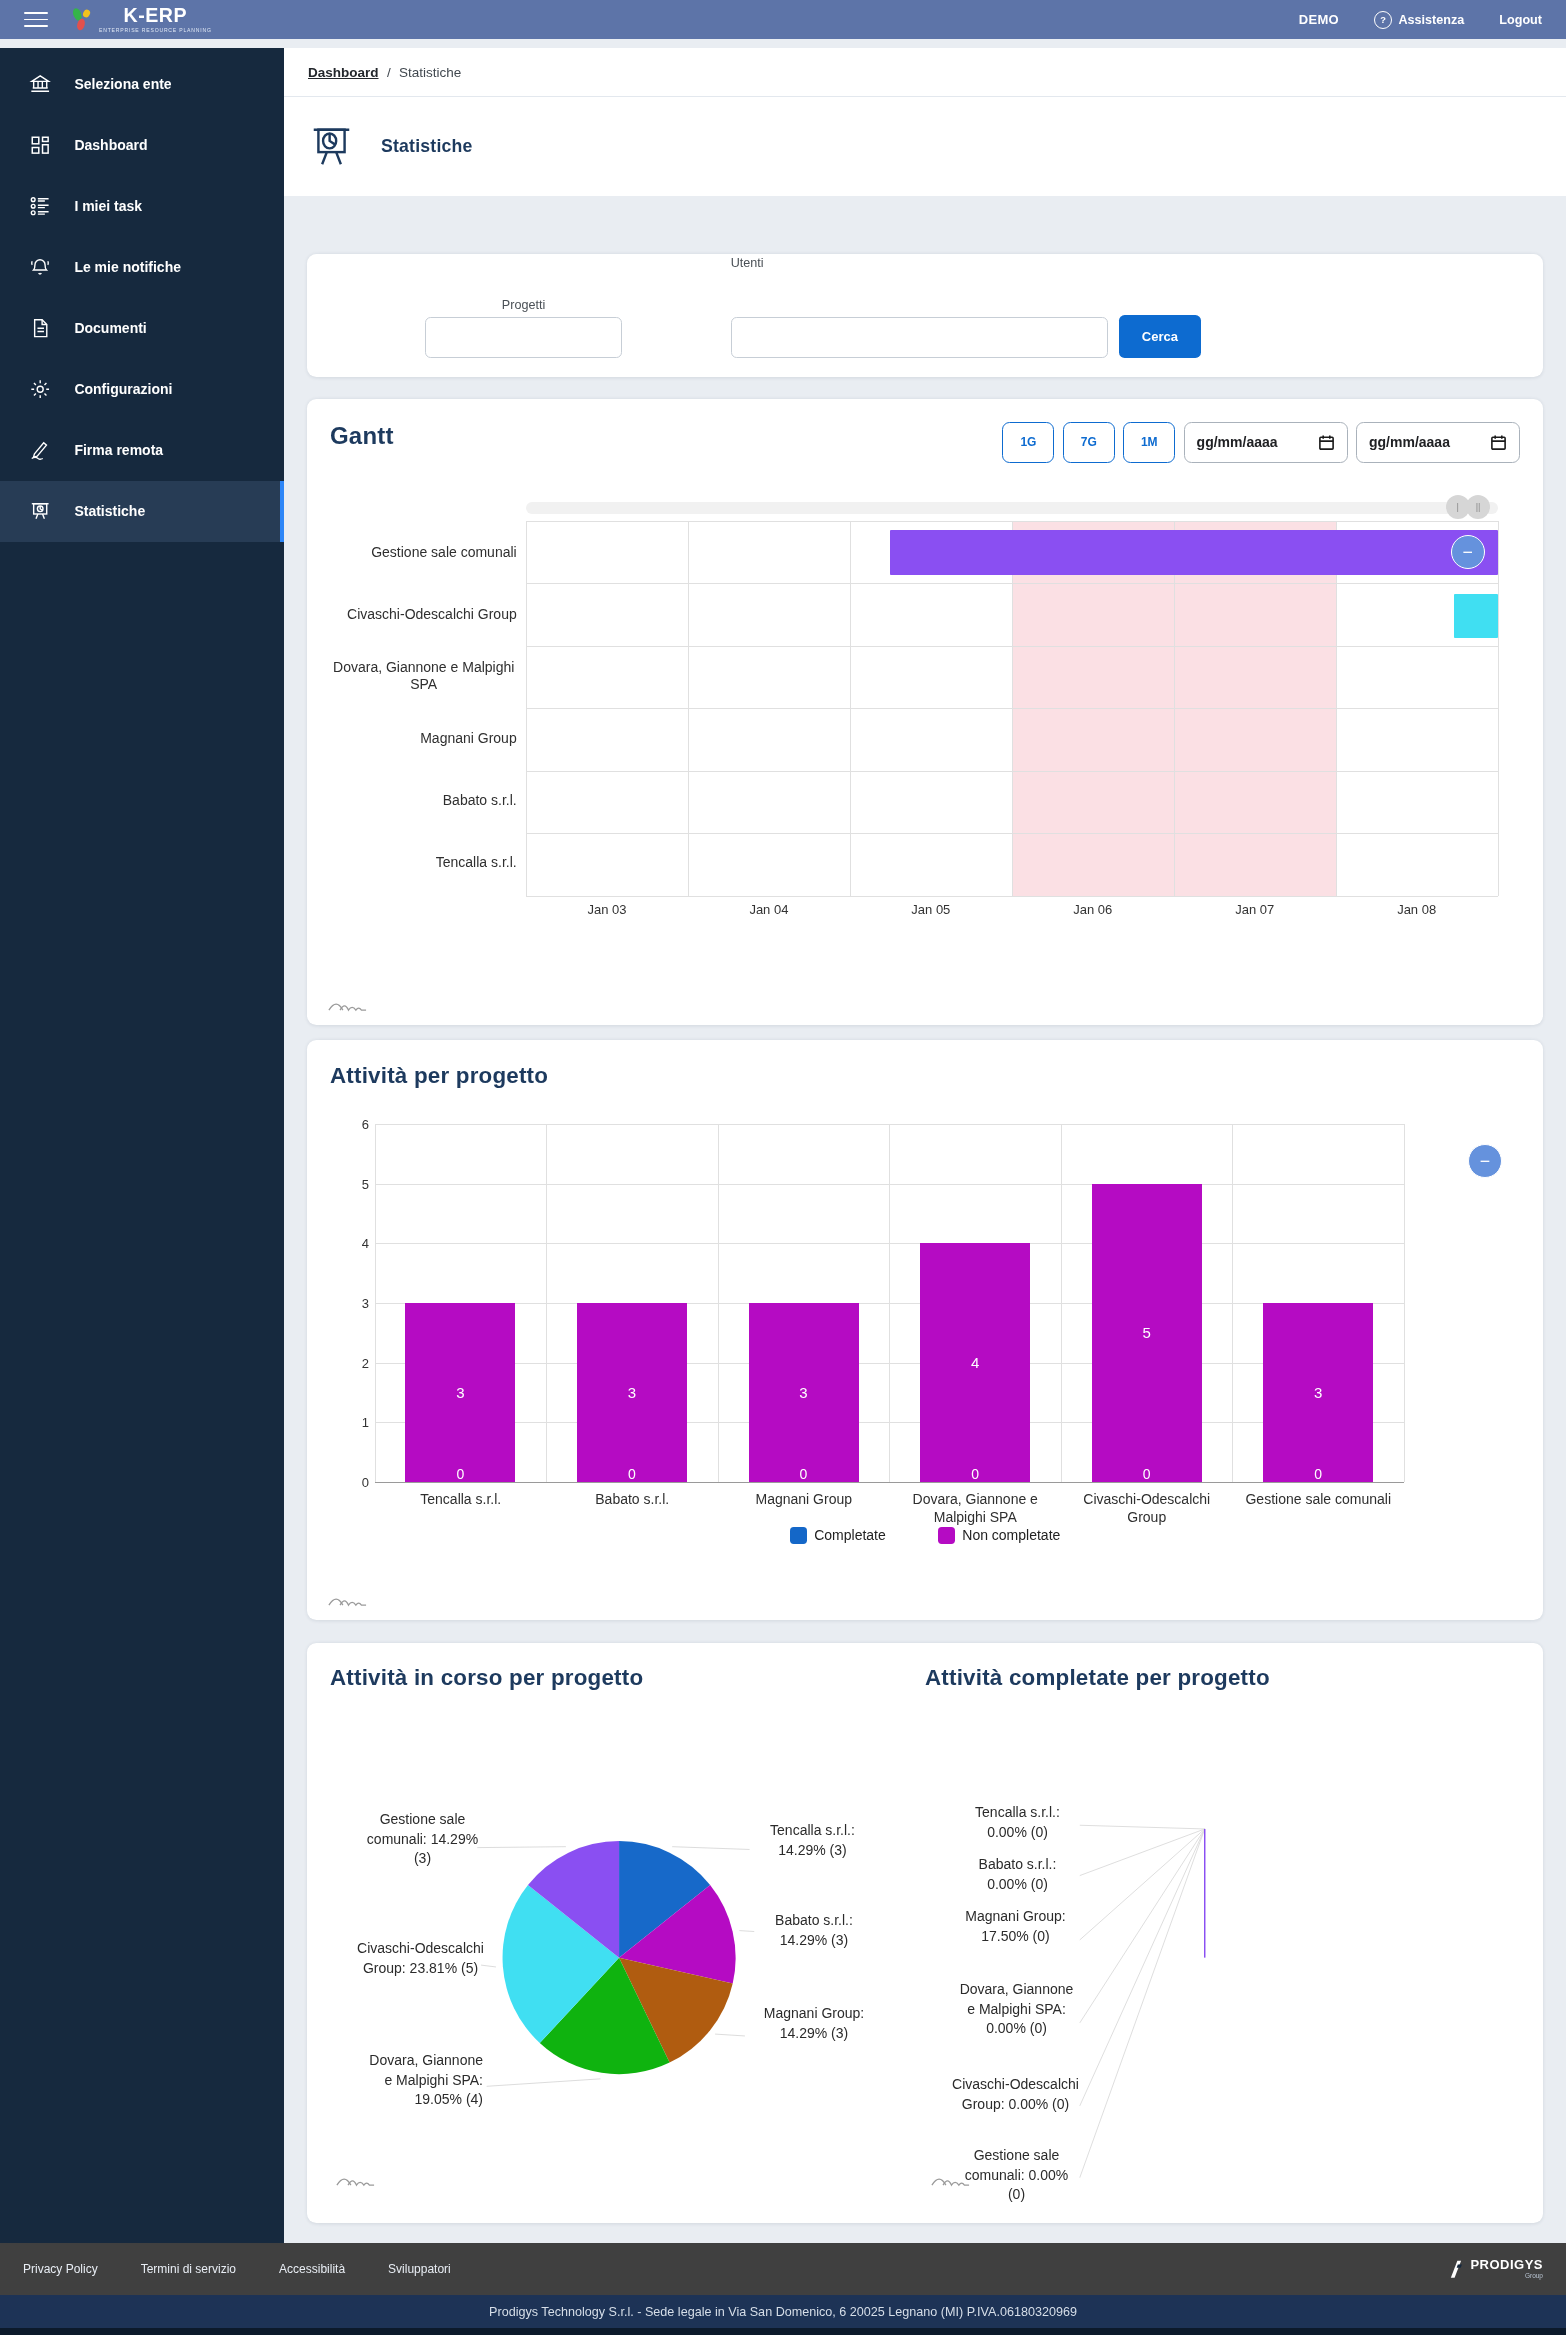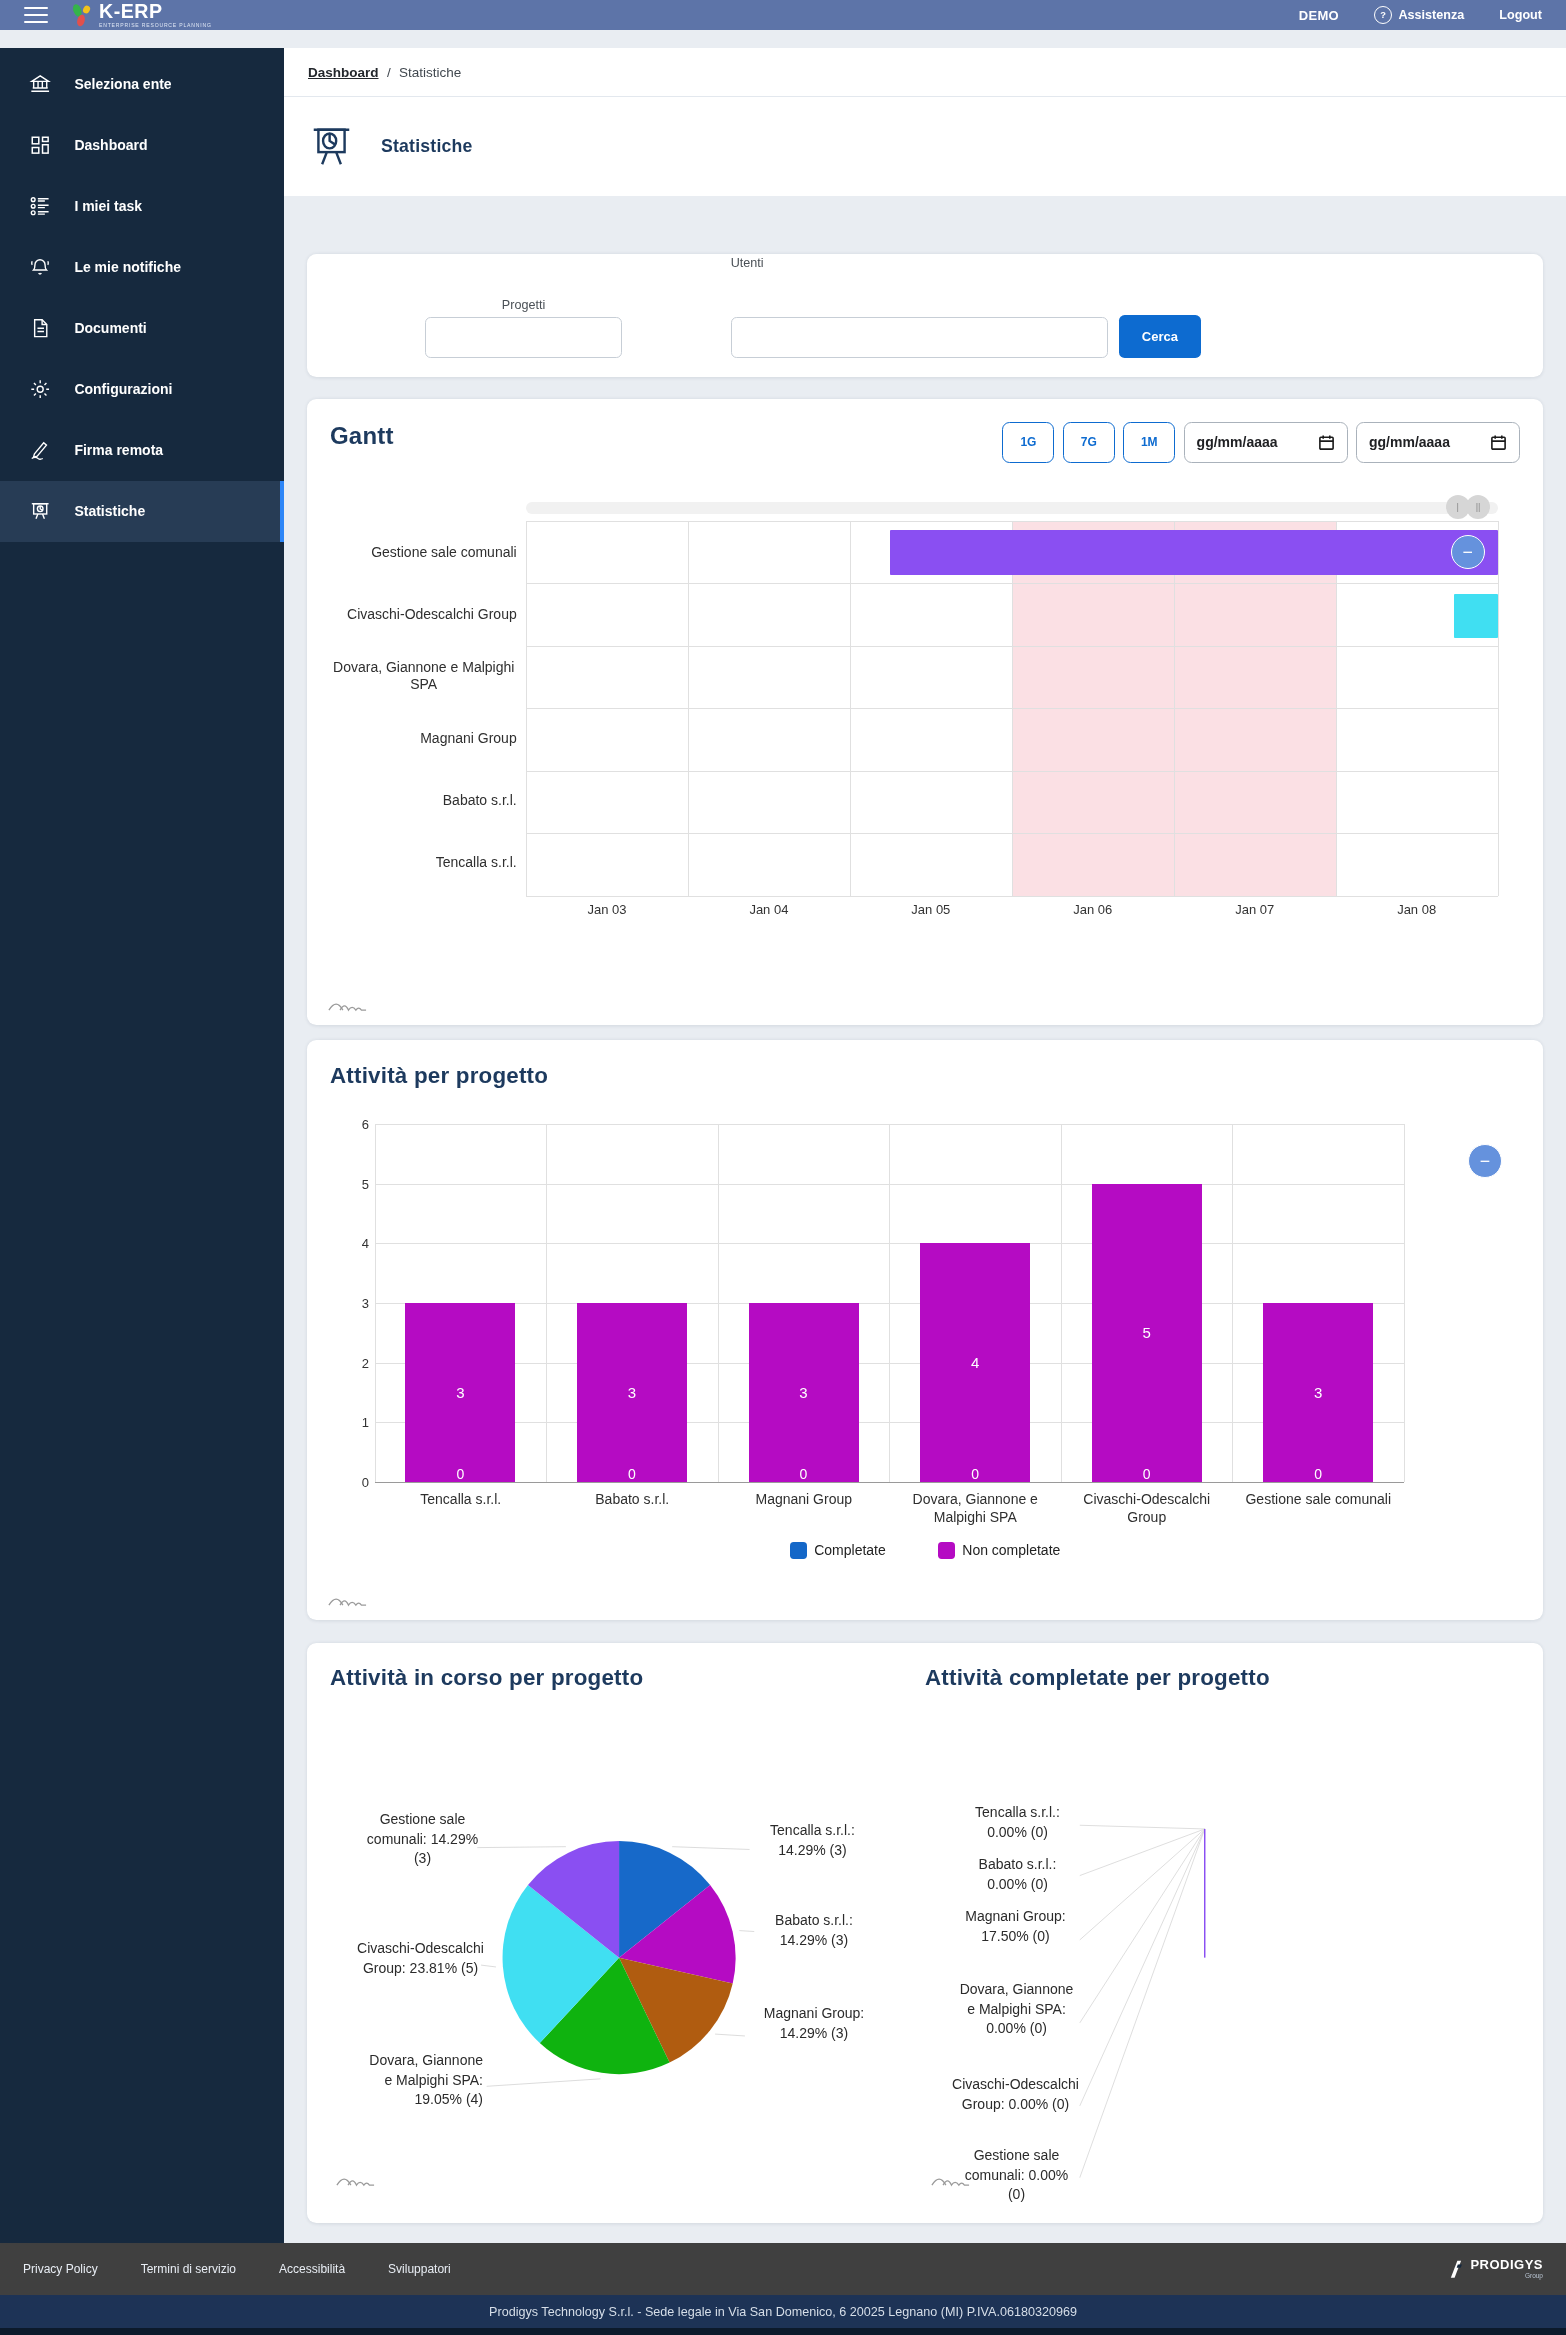--- a/index.html
+++ b/index.html
@@ -1,22 +1,22 @@
 <!DOCTYPE html>
 <html style="font-size:15px"><head>
 <meta charset="utf-8">
 <style>
   html,body{margin:0;padding:0;}
   body{width:1566px;height:2335px;position:relative;background:#e9edf2;
        font-family:"Liberation Sans",sans-serif;overflow:hidden;color:#222;}
   svg{display:block;}
 
   
-  .header{position:absolute;top:0;left:0;right:0;height:30px;background:#5d74a8;
-          display:flex;align-items:center;padding:4px 24px;box-sizing:border-box;z-index:30;}
+  .header{position:absolute;top:0;left:0;right:0;height:39px;background:#5d74a8;
+          display:flex;align-items:center;padding:4px 24px;box-sizing:border-box;z-index:30;text-align:center;}
   .hamburger{width:24px;display:flex;flex-direction:column;gap:4.7px;cursor:pointer;}
   .hamburger span{height:1.9px;background:#fff;border-radius:1.9px;}
   .logo{display:flex;align-items:center;gap:6.5px;margin-left:20.5px;}
   .logo-txt{display:flex;flex-direction:column;line-height:1;}
   .logo-name{color:#fff;font-weight:bold;font-size:19.6px;letter-spacing:0.5px;}
   .logo-sub{color:#dfe7f4;font-size:5.1px;letter-spacing:0.8px;margin-top:1.9px;}
   .header-right{margin-left:auto;display:flex;align-items:center;gap:35px;color:#fff;}
   .h-user{font-weight:bold;font-size:13px;letter-spacing:0.3px;}
   .h-link{font-size:12.6px;font-weight:bold;display:flex;align-items:center;gap:6.5px;cursor:pointer;}
   .q-circle{width:16px;height:16px;border:1.3px solid #fff;border-radius:50%;
@@ -96,21 +96,21 @@
   .bar-plot{flex:1;position:relative;height:358px;border-bottom:0.9px solid #9a9a9a;}
   .bar-cells{position:absolute;inset:0;display:flex;}
   .bar-cell{flex:1;position:relative;display:flex;justify-content:center;align-items:flex-end;}
   .vbar{width:110px;background:#b50bc3;display:flex;align-items:center;justify-content:center;
         position:relative;}
   .vbar .val{color:#fff;font-size:15px;}
   .zero-lab{position:absolute;bottom:0;left:50%;transform:translateX(-50%);color:#fff;font-size:14px;z-index:2;}
   .cat-row{display:flex;margin-left:45px;margin-right:116px;margin-top:7.5px;}
   .cat-row div{flex:1;text-align:center;font-size:14px;color:#2f2f2f;line-height:1.3;}
   .cat-row div span{display:inline-block;max-width:157px;overflow-wrap:break-word;word-break:break-word;}
-  .legend-row{display:flex;justify-content:center;gap:52px;margin-top:15px;}
+  .legend-row{display:flex;justify-content:center;gap:52px;}
   .legend-item{display:flex;align-items:center;gap:7.5px;font-size:14px;color:#222;cursor:pointer;}
   .swatch{width:17px;height:17px;border-radius:3.7px;}
 
   
   .pie-card{margin-top:22.4px;height:580px;padding:22.4px 23px;display:flex;}
   .pie-col{width:50%;position:relative;}
   .pie-canvas{position:absolute;left:0;top:52px;width:593px;height:485px;}
   .pie-label{position:absolute;text-align:center;font-size:14px;color:#2b2b2b;line-height:1.4;
              overflow-wrap:break-word;word-break:break-word;}
 

